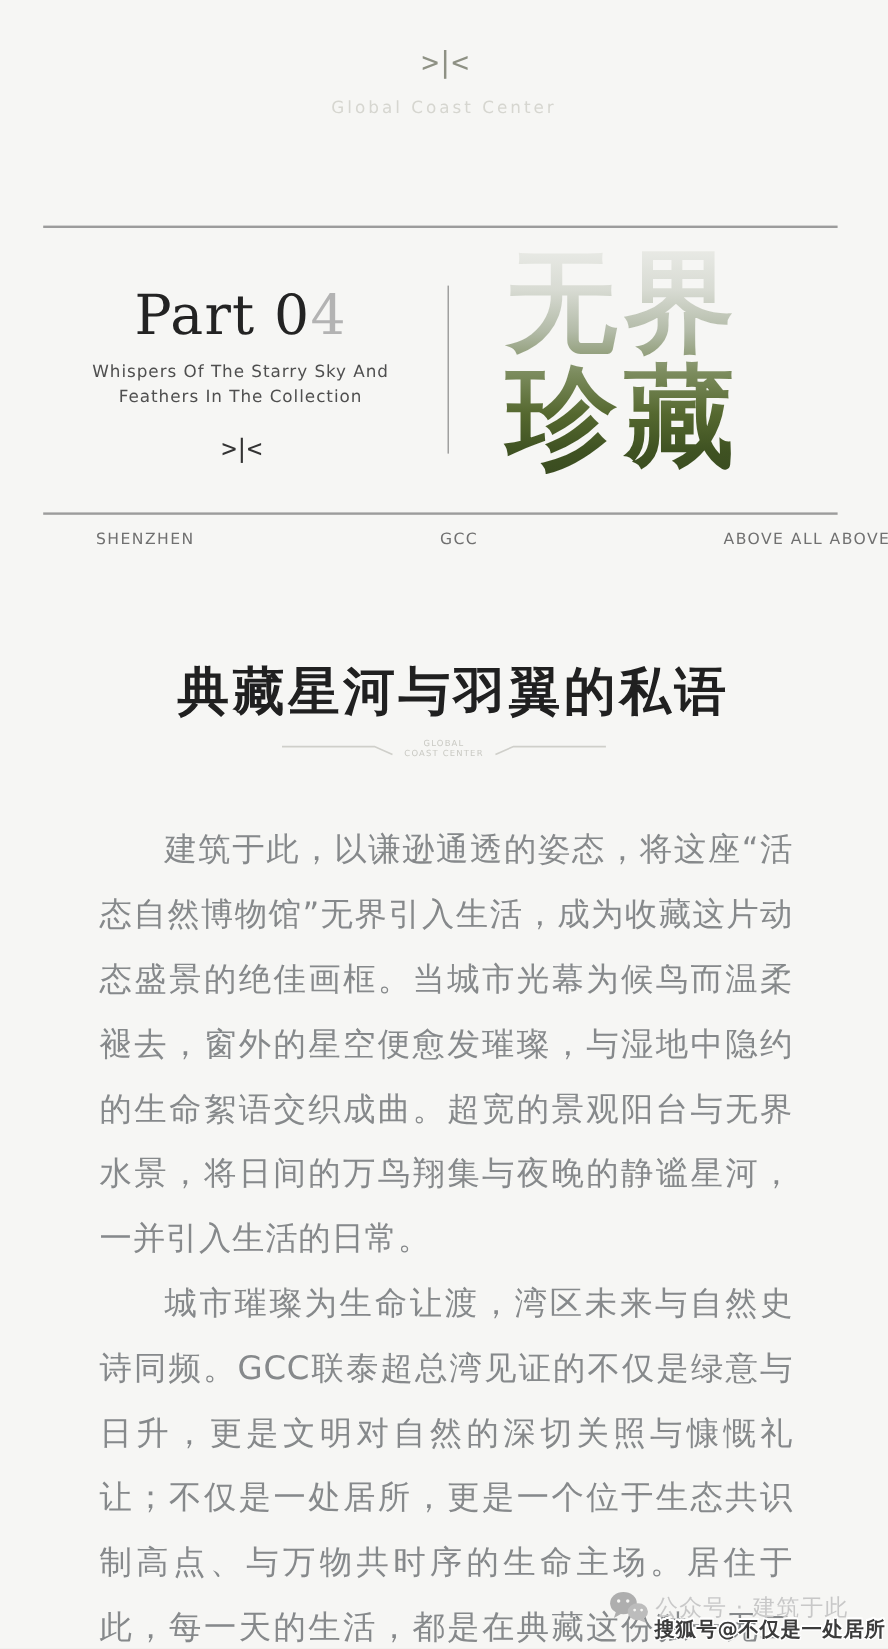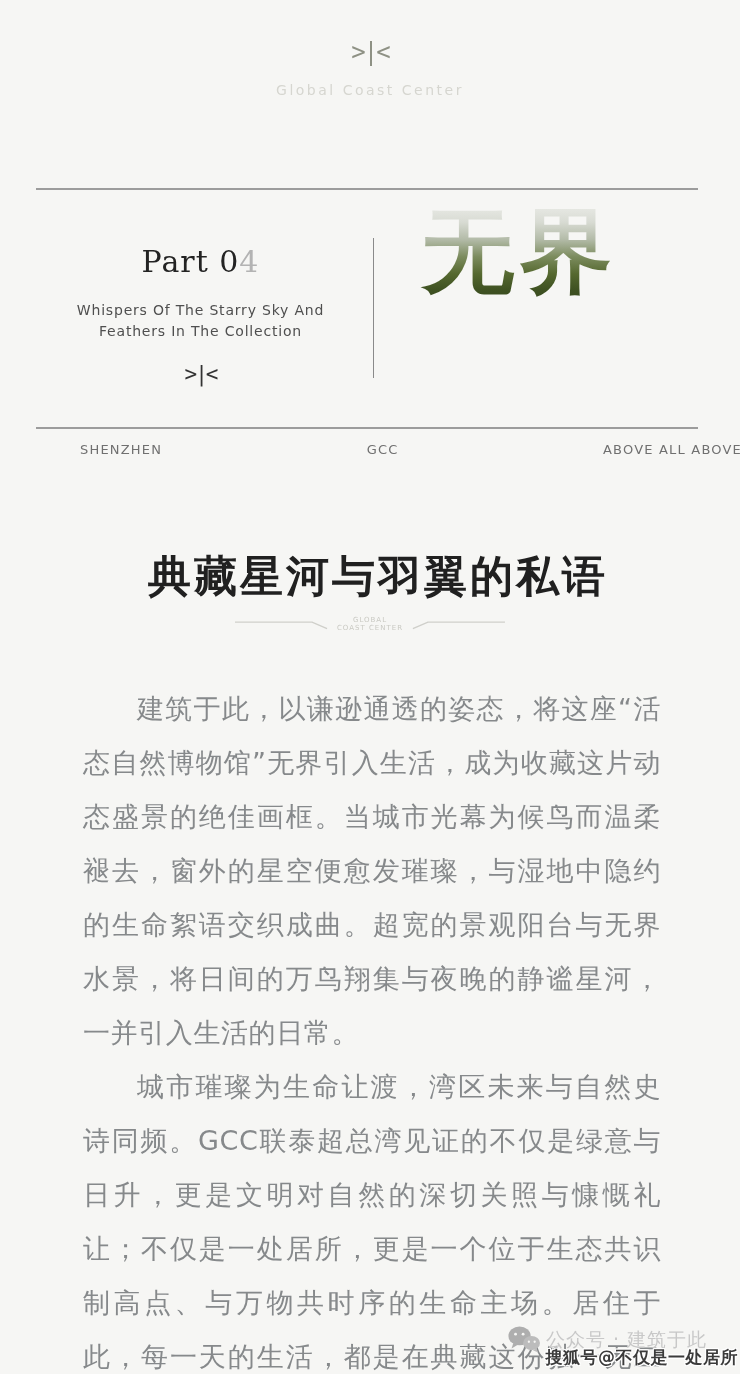--- a/index.html
+++ b/index.html
@@ -13,21 +13,21 @@
   .brand { position:absolute; top:38px; left:0; width:740px; text-align:center; }
   .brand-mark { display:block; font-size:24px; font-weight:300; color:#8e9184; letter-spacing:-2px; line-height:28px; font-family:"DejaVu Sans Mono","Liberation Mono",monospace; }
   .brand-name { display:block; margin-top:16px; font-size:14px; color:#d6d6d0; letter-spacing:2.5px; font-weight:500; }
   
   .hrule { position:absolute; left:36px; width:662px; height:2px; background:#9c9c9c; }
   .hrule-1 { top:188px; }
   .hrule-2 { top:427px; }
   .vrule { position:absolute; left:373px; top:238px; width:1px; height:140px; background:#8a8a8a; }
   
   .part-block { position:absolute; top:236px; left:28px; width:345px; text-align:center; }
-  .part-title { font-family:"DejaVu Serif","Liberation Serif",serif; font-weight:400; font-size:30px; line-height:52px; color:#232323; letter-spacing:1px; }
+  .part-title { font-family:"DejaVu Serif","Liberation Serif",serif; font-weight:400; font-size:46px; line-height:52px; color:#232323; letter-spacing:1px; }
   .part-title .accent { color:#b3b3b3; }
   .part-subtitle { margin-top:12px; font-size:14px; line-height:21px; color:#4f4f4f; letter-spacing:0.8px; }
   .part-mark { margin-top:20px; font-size:21px; color:#333; letter-spacing:-2px; font-family:"DejaVu Sans Mono","Liberation Mono",monospace; }
   .big-title {
     position:absolute; top:203px; left:380px; width:280px; text-align:center;
     font-family:"DejaVu Serif","Liberation Serif",serif; font-weight:700;
     font-size:92px; line-height:96px; letter-spacing:6px;
     background:linear-gradient(180deg,#ebece8 0%,#d8dbd3 20%,#b3bba8 38%,#7c8c5e 56%,#55682f 74%,#3f5222 90%,#3a4c20 100%);
     -webkit-background-clip:text; background-clip:text; color:transparent;
   }
@@ -69,20 +69,21 @@
       <div>Whispers Of The Starry Sky And</div>
       <div>Feathers In The Collection</div>
     </div>
     <div class="part-mark">&gt;|&lt;</div>
   </div>
 
   <div class="vrule"></div>
 
   <div class="big-title">
     <div>无界</div>
+    <div>珍藏</div>
   </div>
 
   <div class="hrule hrule-2"></div>
 
   <div class="meta-bar">
     <span>SHENZHEN</span>
     <span>GCC</span>
     <span>ABOVE ALL ABOVE</span>
   </div>
 

